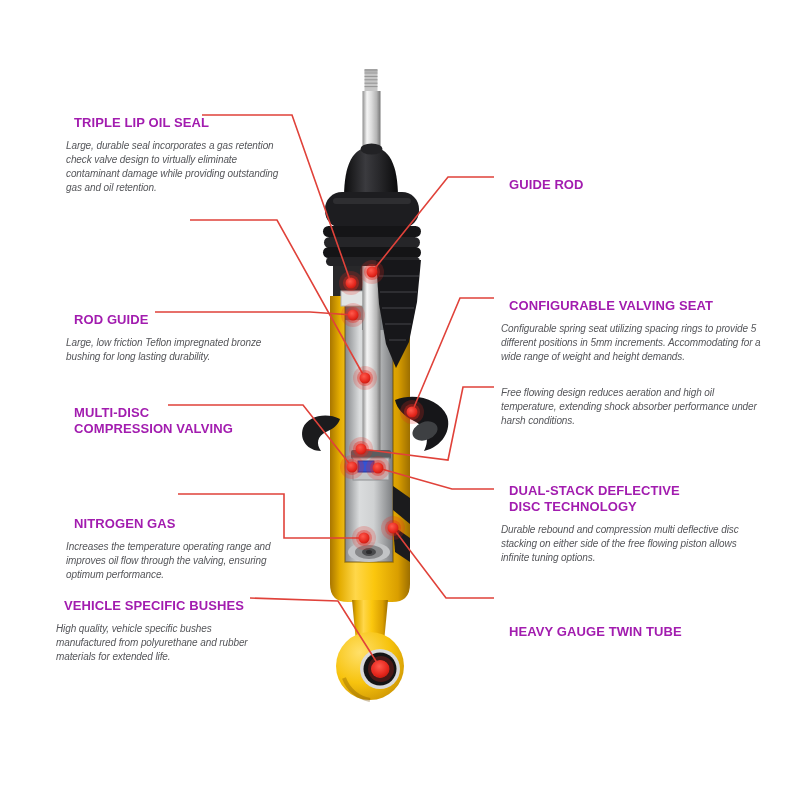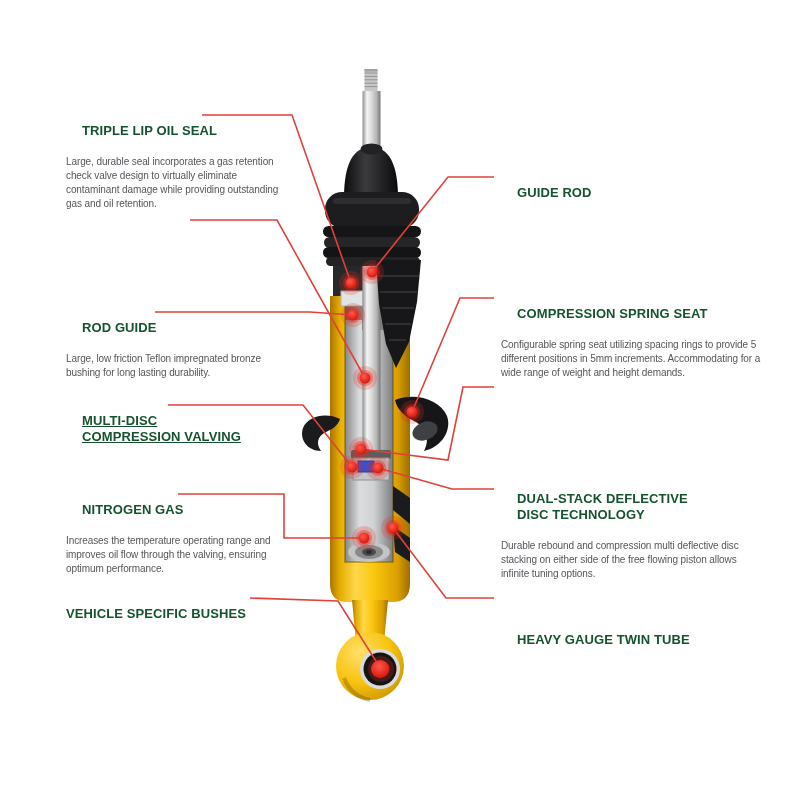--- a/index.html
+++ b/index.html
@@ -3,29 +3,29 @@
 <meta charset="utf-8">
 <style>
   html,body{margin:0;padding:0;background:#fff;}
   .canvas{
     position:relative;width:800px;height:800px;background:#ffffff;overflow:hidden;
     font-family:"Liberation Sans", sans-serif;
   }
   svg.art{position:absolute;left:0;top:0;width:800px;height:800px;}
   .callout{position:absolute;}
   .callout h3{
-    margin:16px;font-size:13px;line-height:16px;font-weight:700;color:#14532d;
+    margin:8px;font-size:13px;line-height:16px;font-weight:700;color:#a21caf;
     letter-spacing:0.1px;
   }
   .callout p{
-    margin:7px 0 0 0;font-size:10px;line-height:14px;color:#55565a;letter-spacing:-0.1px;
+    margin:7px 0 0 0;font-size:10px;line-height:14px;color:#55565a;letter-spacing:-0.1px;font-style:italic;
   }
   .callout.left p{width:215px;}
   .callout.right p{width:262px;}
-  .t-narrow h3{max-width:165px;text-decoration:underline;}
+  .t-narrow h3{max-width:165px;}
   .t-mid h3{max-width:195px;}
 </style>
 </head>
 <body>
 
 <div class="canvas">
 
   <svg class="art" viewBox="0 0 800 800">
     <defs>
       <linearGradient id="chromeGrad" x1="0" y1="0" x2="1" y2="0">
@@ -216,36 +216,38 @@
     <h3>TRIPLE LIP OIL SEAL</h3>
     <p>Large, durable seal incorporates a gas retention check valve design to virtually eliminate contaminant damage while providing outstanding gas and oil retention.</p>
   </div>
   <div class="callout left" style="left:66px;top:304px;">
     <h3>ROD GUIDE</h3>
     <p>Large, low friction Teflon impregnated bronze bushing for long lasting durability.</p>
   </div>
   <div class="callout left t-narrow" style="left:66px;top:397px;">
     <h3>MULTI-DISC COMPRESSION VALVING</h3>
   </div>
-  <div class="callout left" style="left:66px;top:486px;">
+  <div class="callout left" style="left:66px;top:508px;">
     <h3>NITROGEN GAS</h3>
     <p>Increases the temperature operating range and improves oil flow through the valving, ensuring optimum performance.</p>
   </div>
-  <div class="callout left" style="left:50px;top:590px;">
+  <div class="callout left" style="left:56px;top:590px;">
     <h3>VEHICLE SPECIFIC BUSHES</h3>
+    <p>High quality, vehicle specific bushes manufactured from polyurethane and rubber materials for extended life.</p>
   </div>
 
   <div class="callout right" style="left:501px;top:169px;">
     <h3>GUIDE ROD</h3>
   </div>
   <div class="callout right" style="left:501px;top:290px;">
-    <h3>COMPRESSION SPRING SEAT</h3>
+    <h3>CONFIGURABLE VALVING SEAT</h3>
     <p>Configurable spring seat utilizing spacing rings to provide 5 different positions in 5mm increments. Accommodating for a wide range of weight and height demands.</p>
   </div>
   <div class="callout right" style="left:501px;top:379px;">
+    <p>Free flowing design reduces aeration and high oil temperature, extending shock absorber performance under harsh conditions.</p>
   </div>
   <div class="callout right t-mid" style="left:501px;top:475px;">
     <h3>DUAL-STACK DEFLECTIVE DISC TECHNOLOGY</h3>
     <p>Durable rebound and compression multi deflective disc stacking on either side of the free flowing piston allows infinite tuning options.</p>
   </div>
   <div class="callout right" style="left:501px;top:616px;">
     <h3>HEAVY GAUGE TWIN TUBE</h3>
   </div>
 
 </div>

